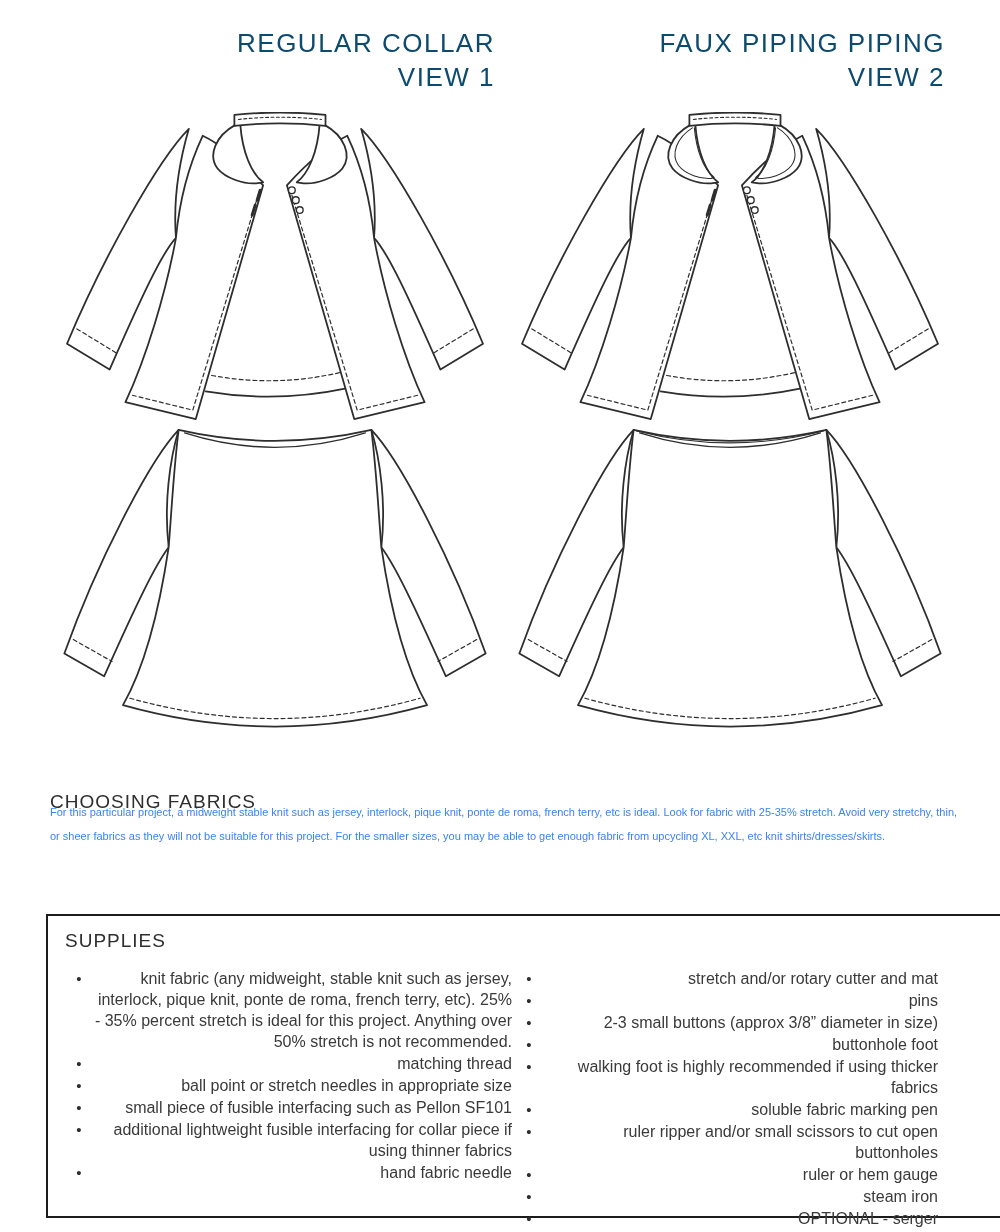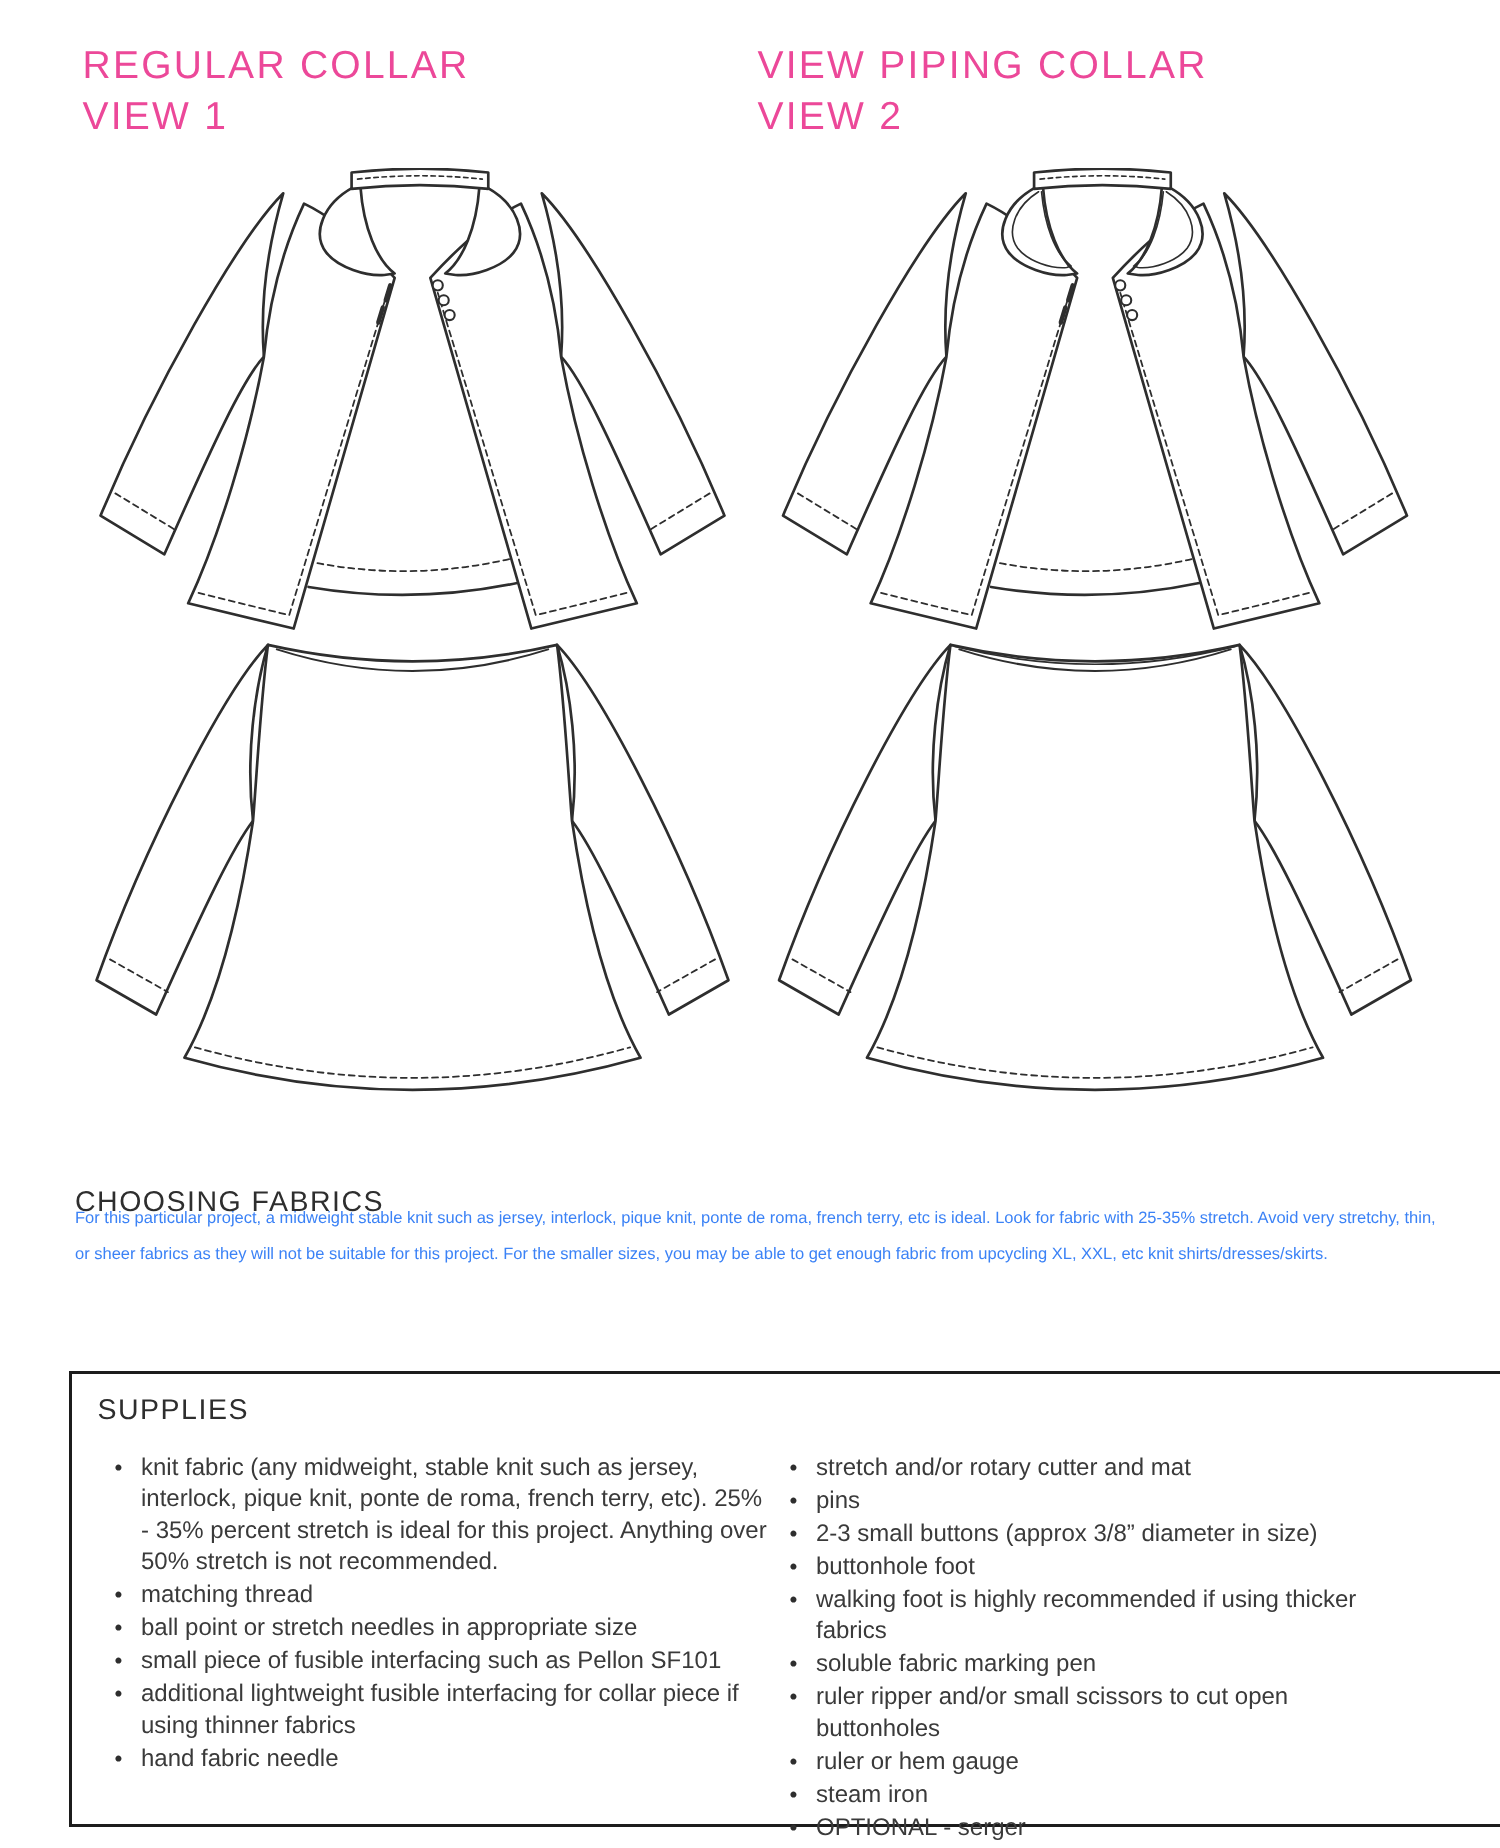--- a/index.html
+++ b/index.html
@@ -1,22 +1,22 @@
 <!DOCTYPE html>
 <html><head>
 <meta charset="utf-8">
 <style>
   html,body{margin:0;padding:0;background:#fff;}
   .page{
     position:relative;width:1000px;height:1232px;background:#ffffff;
     font-family:"Liberation Sans",sans-serif;color:#3a3a3a;overflow:hidden;
   }
   .view-title{
-    position:absolute;top:26px;width:440px;text-align:left;
-    font-size:26px;line-height:34px;letter-spacing:1.5px;color:#ec4899;font-weight:400;
+    position:absolute;top:26px;width:440px;text-align:right;
+    font-size:26px;line-height:34px;letter-spacing:1.5px;color:#0c4a6e;font-weight:400;
   }
   .view-title .l1,.view-title .l2{display:block;}
   .flat{position:absolute;}
   .flat svg{display:block;}
   .section-heading{
     position:absolute;left:50px;top:762px;font-size:19px;letter-spacing:1px;
     color:#2e2e2e;font-weight:400;margin-top:29px;
   }
   .fabrics-body{
     position:absolute;left:50px;top:800px;width:908px;
@@ -35,33 +35,33 @@
   }
   .supplies-col.left{left:16px;width:448px;}
   .supplies-col.right{left:466px;width:424px;}
   .supplies-col li{
     display:flex;align-items:flex-start;
     font-size:16px;line-height:21px;color:#3a3a3a;margin-bottom:1px;
   }
   .supplies-col .bullet{
     flex:none;width:30px;text-align:center;font-size:15px;line-height:21px;color:#2e2e2e;
   }
-  .supplies-col .li-text{flex:1;}
+  .supplies-col .li-text{flex:1;text-align:right;}
 </style>
 </head>
 <body>
 
 <div class="page">
 
   <div class="view-title" style="left:55px;">
     <span class="l1">REGULAR COLLAR</span>
     <span class="l2">VIEW 1</span>
   </div>
   <div class="view-title" style="left:505px;">
-    <span class="l1">VIEW PIPING COLLAR</span>
+    <span class="l1">FAUX PIPING PIPING</span>
     <span class="l2">VIEW 2</span>
   </div>
 
   <div class="flat" style="left:45px;top:112px;">
       <svg viewBox="0 0 460 315" width="460" height="312" xmlns="http://www.w3.org/2000/svg">
   <g fill="none" stroke="#2e2e2e" stroke-width="1.8" stroke-linecap="round" stroke-linejoin="round">
 
     <path d="M160,282 Q231,294 302,279"></path>
     <path stroke-width="1.2" stroke-dasharray="4 3" d="M166,266 Q231,278 296,263"></path>
 

